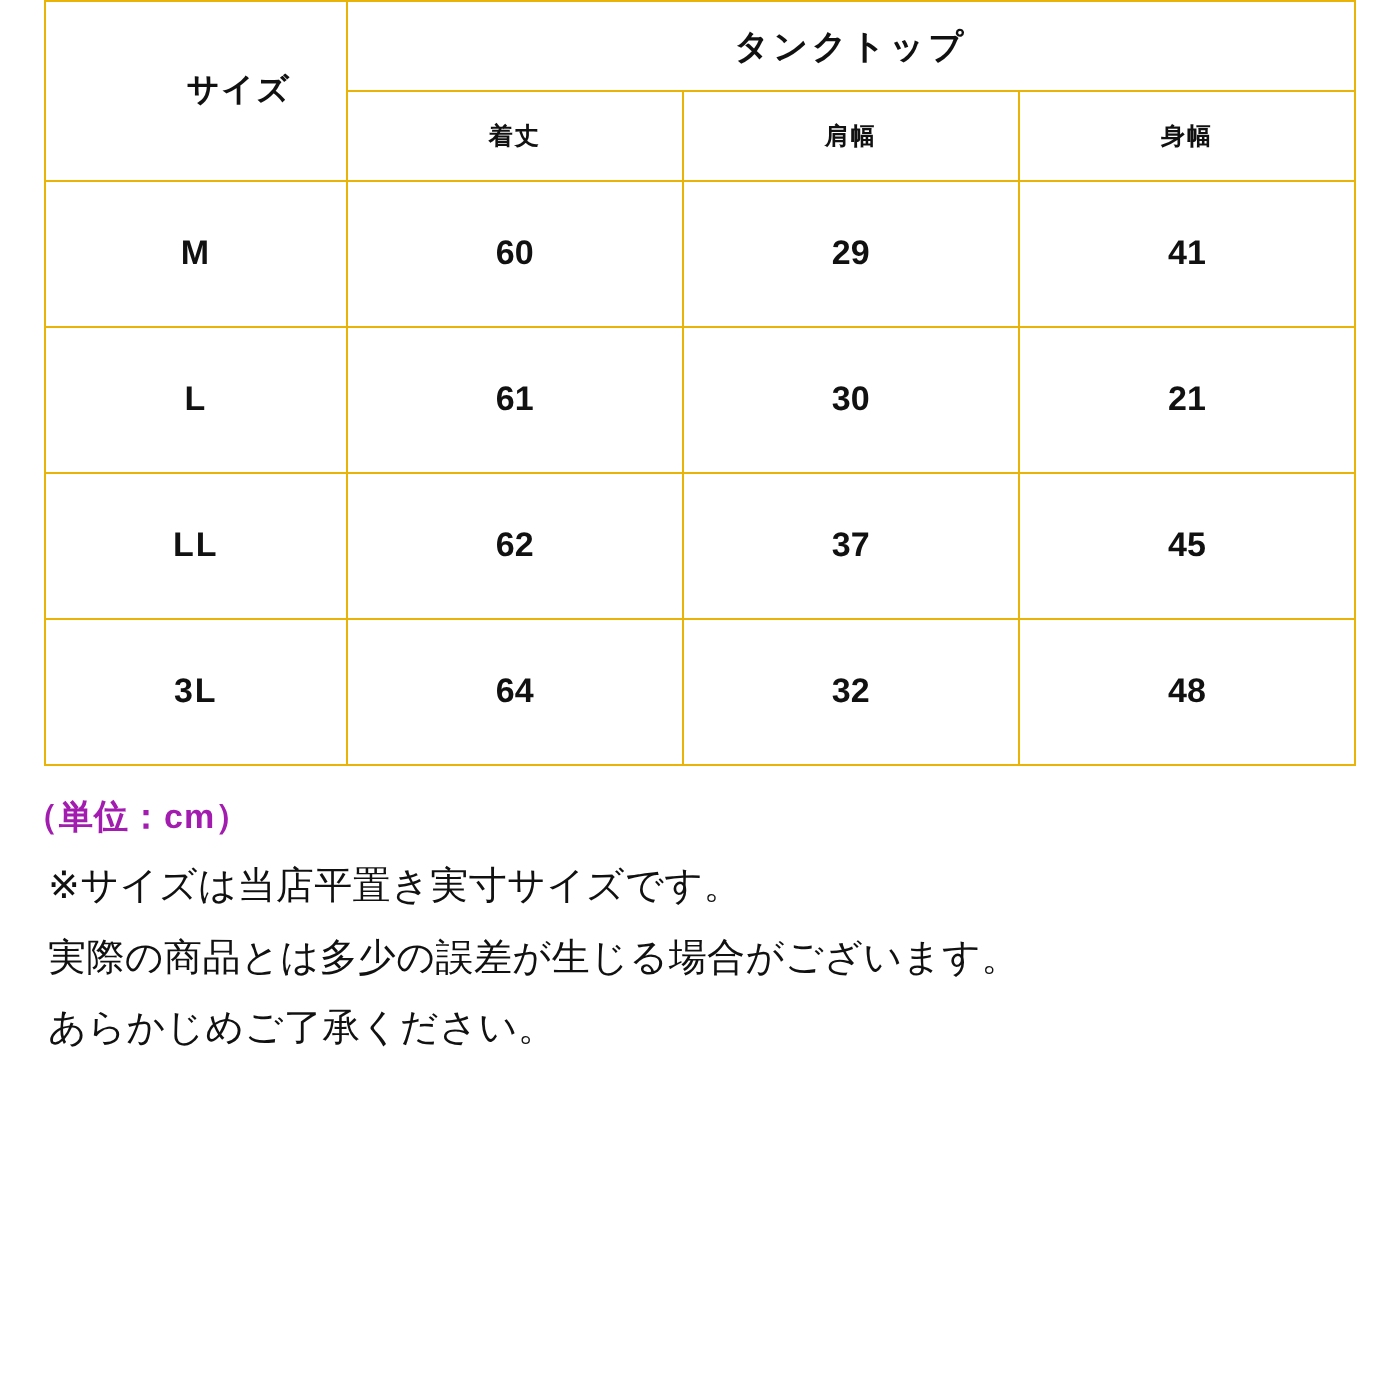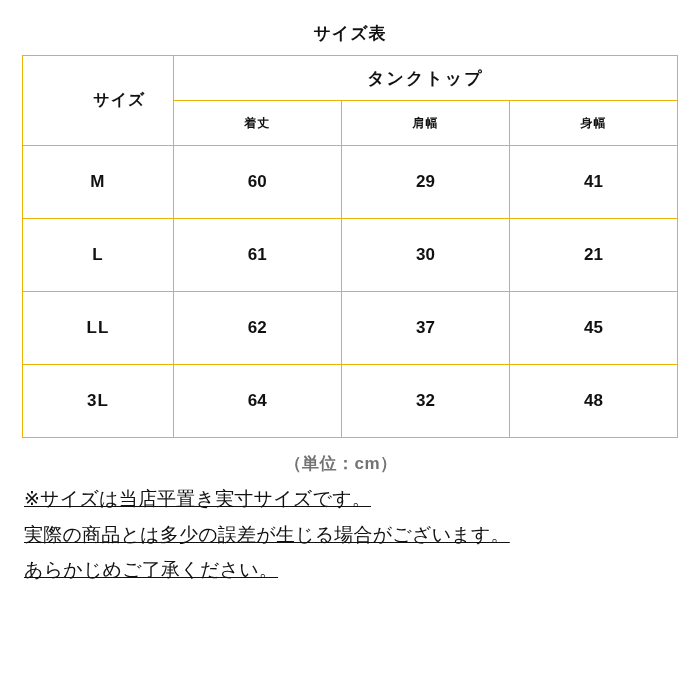--- a/index.html
+++ b/index.html
@@ -62,46 +62,44 @@
   }
   tr.data-row td,
   tr.data-row th {
     height: 70px;
     font-size: 17px;
   }
   tr.data-row th {
     letter-spacing: 1px;
   }
   .unit {
-    text-align: center;
+    text-align: left;
     font-size: 17px;
     font-weight: 700;
     padding: 14px 30px 0 12px;
     letter-spacing: 0.5px;
-    color: #737373;
+    color: #a21caf;
   }
   .notes {
     padding: 10px 24px 0 24px;
   }
   .notes p {
     margin: 0 0 8px 0;
     font-size: 19px;
     line-height: 1.45;
     font-weight: 400;
     color: #111;
     letter-spacing: 0.2px;
-    text-decoration: underline;
   }
 </style>
 </head>
 <body>
 
 <div class="page">
 
-  <div class="title">サイズ表</div>
 
   <div class="table-wrap">
     <table class="size-table">
       <tbody>
         <tr>
           <th class="size-col" rowspan="2">サイズ</th>
           <th class="group-head" colspan="3">タンクトップ</th>
         </tr>
         <tr>
           <th class="sub-head">着丈</th>

